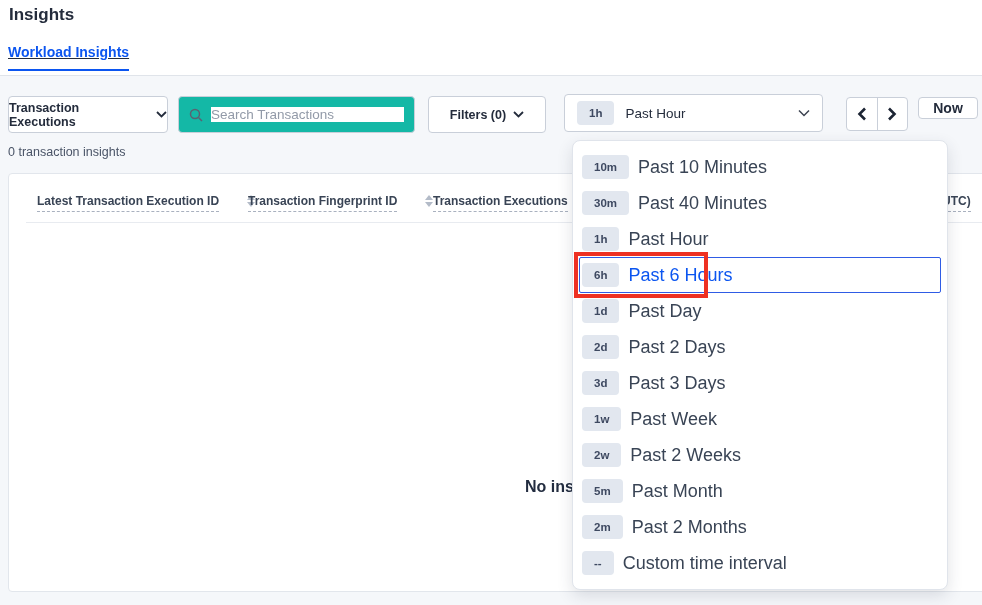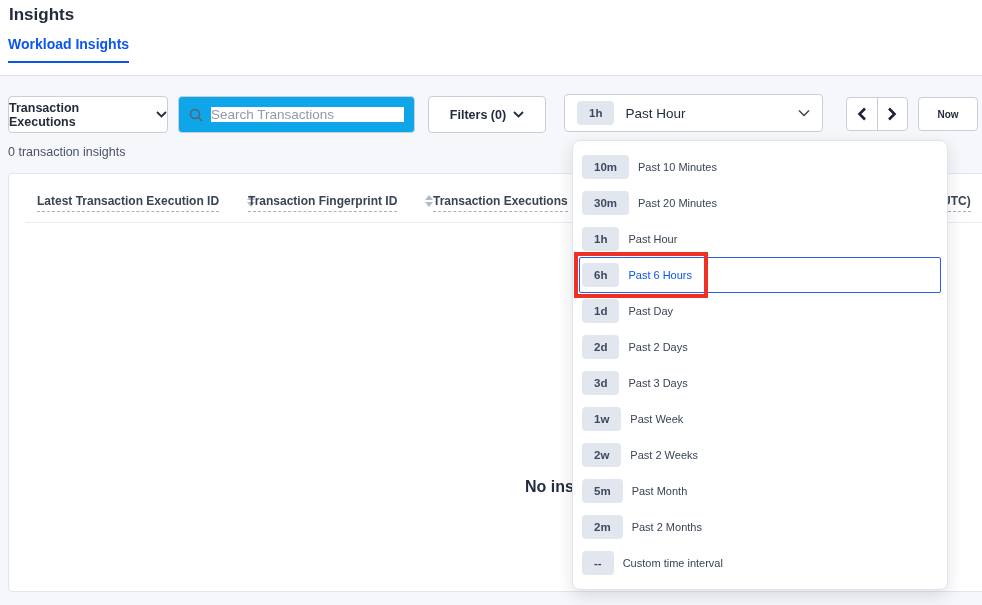--- a/index.html
+++ b/index.html
@@ -25,40 +25,40 @@
   
   .header-band{
     position:absolute;left:0;top:0;width:982px;height:76px;
     background:#ffffff;border-bottom:1px solid #e0e4ea;
   }
   .page-title{
     position:absolute;left:9px;top:5px;
     font-size:17px;font-weight:bold;color:var(--navy);
   }
   .tabs{
-    position:absolute;left:8px;bottom:12px;display:flex;gap:35px;
+    position:absolute;left:8px;bottom:4px;display:flex;gap:35px;text-decoration:underline;
   }
   .tab{
     padding:0 0 9px 0;font-size:14px;color:var(--text);cursor:pointer;
     border-bottom:2.5px solid transparent;font-weight:500;
   }
   .tab.active{
     color:var(--accent);font-weight:bold;border-bottom-color:var(--accent);
   }
   
   .btn{
     position:absolute;top:96px;height:37px;background:#fff;
     border:1px solid var(--border);border-radius:4px;
     display:flex;align-items:center;justify-content:center;gap:7px;
     font-size:12.5px;font-weight:bold;color:var(--navy);cursor:pointer;
   }
   .type-select{left:8px;width:160px;}
   .search-box{
     position:absolute;top:96px;left:178px;width:237px;height:37px;
-    background:#0ea5e9;border:1px solid var(--border);border-radius:4px;
+    background:#14b8a6;border:1px solid var(--border);border-radius:4px;
     display:flex;align-items:center;padding:0 10px;gap:8px;
   }
   .search-box input{
     border:none;outline:none;flex:1;font-size:13.5px;
     font-family:"Liberation Sans","DejaVu Sans",sans-serif;color:#333;
   }
   .search-box input::placeholder{color:#929aa8;}
   .filters-btn{left:428px;width:118px;}
   .time-trigger{
     position:absolute;top:94px;left:564px;width:259px;height:38px;
@@ -75,21 +75,21 @@
   .time-trigger-label{font-size:13.5px;color:var(--navy);font-weight:500;}
   .arrow-group{
     position:absolute;top:97px;left:846px;width:62px;height:34px;
     background:#fff;border:1px solid var(--border);border-radius:4px;
     display:flex;
   }
   .arrow-btn{
     flex:1;display:flex;align-items:center;justify-content:center;cursor:pointer;
   }
   .arrow-btn:first-child{border-right:1px solid var(--border);}
-  .now-btn{top:97px;left:918px;width:60px;height:34px;font-size:10px;}
+  .now-btn{top:97px;left:918px;width:60px;height:22px;font-size:14px;}
   .status-line{
     position:absolute;left:8px;top:145px;font-size:12.5px;color:var(--muted);
   }
   
   .table-card{
     position:absolute;left:8px;top:173px;width:980px;height:419px;
     background:#fff;border:1px solid var(--card-border);border-radius:4px;
   }
   .th{
     position:absolute;top:194px;display:flex;align-items:flex-start;gap:28px;
@@ -124,21 +124,21 @@
     position:absolute;left:572px;top:140px;width:376px;height:450px;
     background:#fff;border:1px solid #e0e4eb;border-radius:8px;
     box-shadow:0 6px 16px rgba(40,50,70,0.14);
     z-index:5;padding-top:8px;
   }
   .time-item{
     height:36px;margin:0 6px;padding-left:2px;
     border:1px solid transparent;border-radius:2px;
     display:flex;align-items:center;gap:9px;cursor:pointer;text-align:right;
   }
-  .time-item .time-label{font-size:11px;color:var(--text);}
+  .time-item .time-label{font-size:18px;color:var(--text);}
   .time-item.highlighted{border-color:#2f5ce5;}
   .time-item.highlighted .time-label{color:var(--accent);}
   
   .annotation-box{
     position:absolute;left:574px;top:252px;width:134px;height:46px;
     border:4px solid var(--annotation);z-index:9;pointer-events:none;
   }
   svg{display:block;}
 </style>
 </head>
@@ -227,21 +227,21 @@
 
 <div class="empty-state">No insight events since this page was last refreshed.</div>
 
 <div class="time-panel" id="time-panel">
     <div class="time-item">
     <span class="badge">10m</span>
     <span class="time-label">Past 10 Minutes</span>
   </div>
     <div class="time-item">
     <span class="badge">30m</span>
-    <span class="time-label">Past 20 Minutes</span>
+    <span class="time-label">Past 40 Minutes</span>
   </div>
     <div class="time-item">
     <span class="badge">1h</span>
     <span class="time-label">Past Hour</span>
   </div>
     <div class="time-item highlighted">
     <span class="badge">6h</span>
     <span class="time-label">Past 6 Hours</span>
   </div>
     <div class="time-item">

